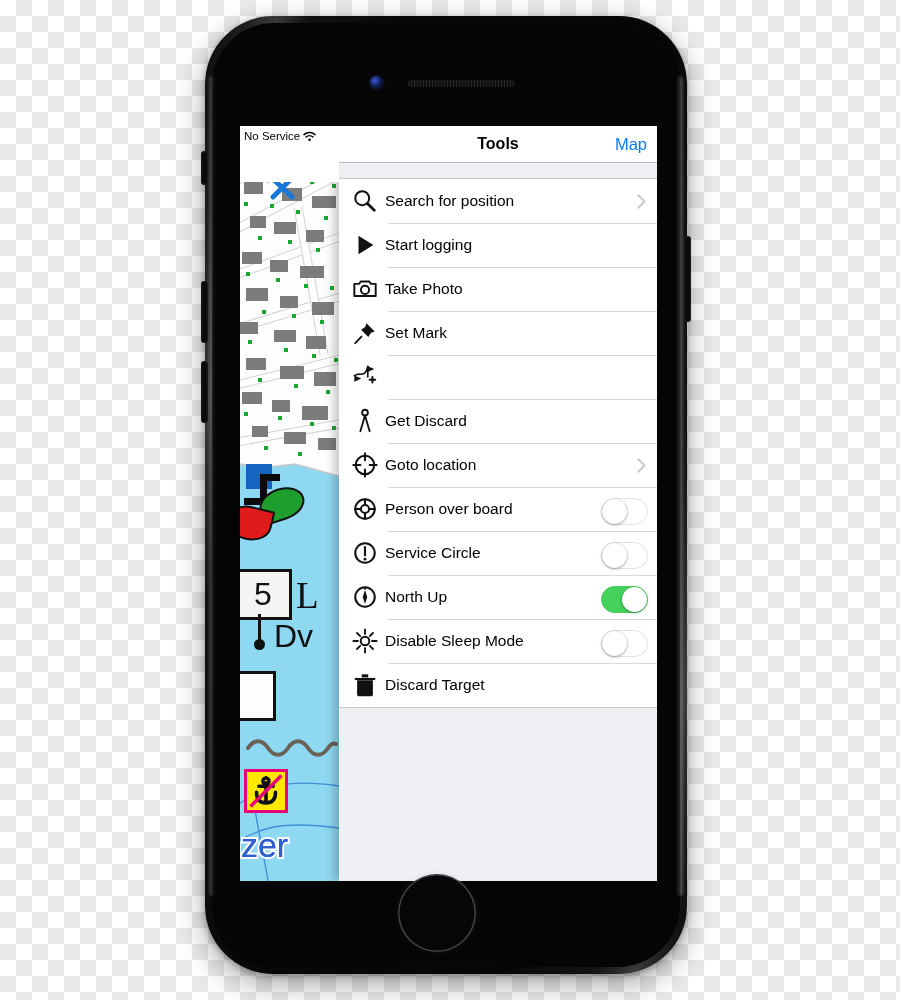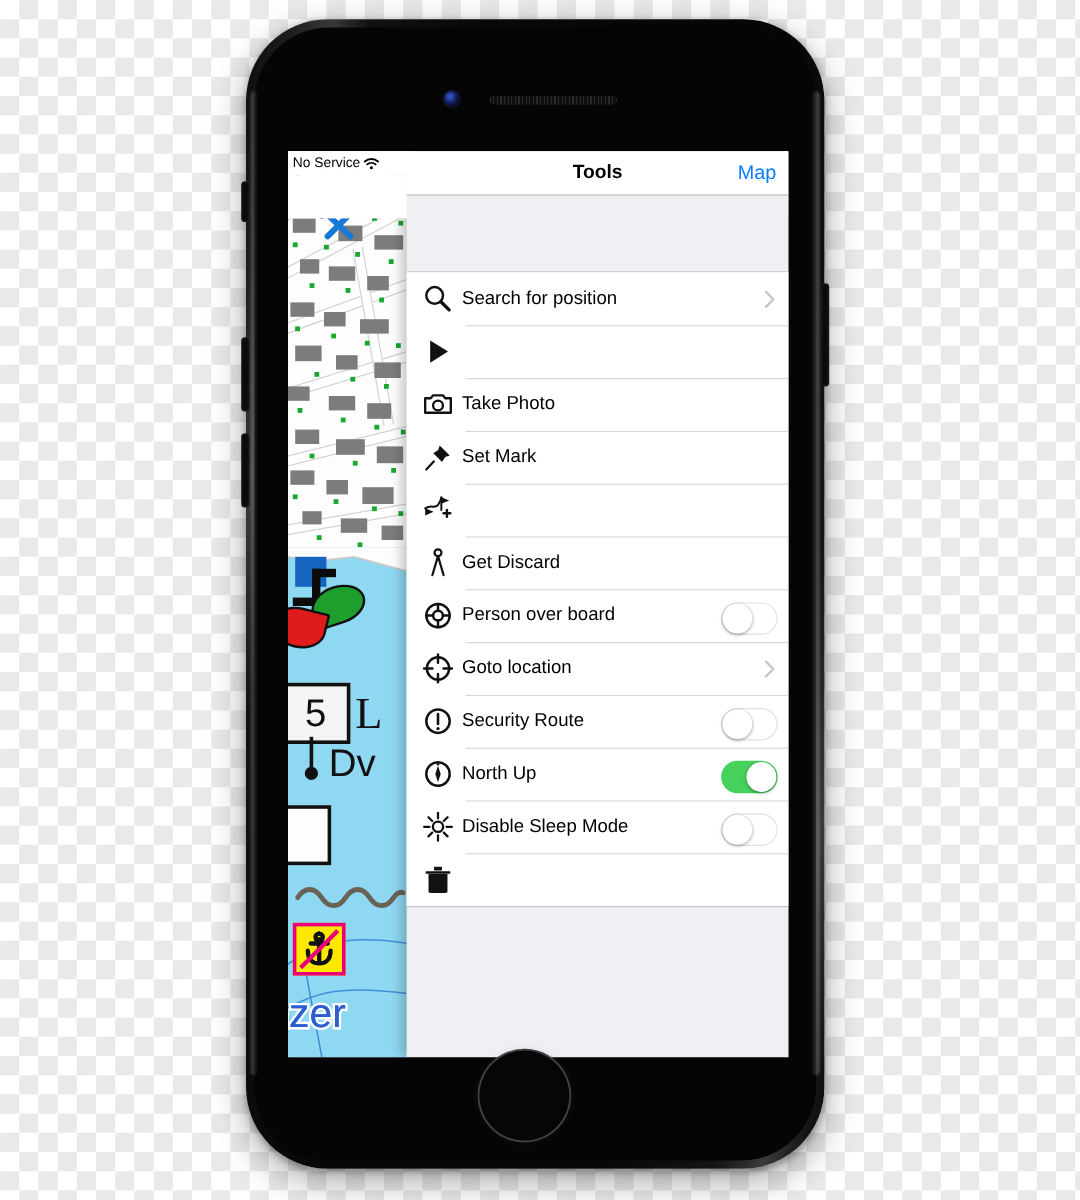--- a/index.html
+++ b/index.html
@@ -140,21 +140,21 @@
   #navbar{
     height:36px;background:#ffffff;position:relative;
     display:flex;align-items:center;justify-content:center;
     border-bottom:.5px solid #b9b9bd;
   }
   #nav-title{font-size:16px;font-weight:bold;color:#000;}
   #nav-right{position:absolute;right:10px;top:0;height:36px;display:flex;align-items:center;
     font-size:16.5px;color:#0a7cff;}
   #gap{height:15px;background:#efeff4;}
 
-  #list{background:#ffffff;border-top:.5px solid #c8c7cc;margin-top:48px;}
+  #list{background:#ffffff;border-top:.5px solid #c8c7cc;}
   .row{
     height:44px;display:flex;align-items:center;
     position:relative;background:#ffffff;
     padding-left:6px;
   }
   .row + .row::before{
     content:"";position:absolute;left:49px;right:0;top:0;height:.5px;background:#d9d9dd;
   }
   .row-icon{width:40px;height:44px;display:flex;align-items:center;justify-content:center;flex:0 0 40px;}
   .row-label{font-size:15.5px;color:#000;flex:1;}
@@ -358,20 +358,21 @@
                 <path d="M1.3,1.3 L7.5,7.5 L1.3,13.7" fill="none" stroke="#c7c7cc" stroke-width="2" stroke-linecap="round" stroke-linejoin="round"></path>
               </svg>
             </div>
           </div>
           <div class="row">
             <div class="row-icon">
               <svg viewBox="0 0 28 28" width="26" height="26">
                 <path d="M7,4 L23,14 L7,24 Z" fill="#111" stroke="none" stroke-width="1" stroke-linecap="round" stroke-linejoin="round"></path>
               </svg>
             </div>
+            <div class="row-label">Start logging</div>
           </div>
           <div class="row">
             <div class="row-icon">
               <svg viewBox="0 0 28 28" width="26" height="26">
                 <path d="M2.5,8.5 h5 l2-2.6 h9 l2,2.6 h5 v13 h-23 Z" fill="none" stroke="#111" stroke-width="2.1" stroke-linecap="round" stroke-linejoin="round"></path>
                 <circle cx="14" cy="15" r="4.4" fill="none" stroke="#111" stroke-width="2.1"></circle>
               </svg>
             </div>
             <div class="row-label">Take Photo</div>
           </div>
@@ -402,59 +403,59 @@
                 <circle cx="14" cy="5" r="3.1" fill="none" stroke="#111" stroke-width="2"></circle>
                 <path d="M14,8 L9,25" fill="none" stroke="#111" stroke-width="2" stroke-linecap="round" stroke-linejoin="round"></path>
                 <path d="M14,8 L19,25" fill="none" stroke="#111" stroke-width="2" stroke-linecap="round" stroke-linejoin="round"></path>
               </svg>
             </div>
             <div class="row-label">Get Discard</div>
           </div>
           <div class="row">
             <div class="row-icon">
               <svg viewBox="0 0 28 28" width="26" height="26">
+                <circle cx="14" cy="14" r="10" fill="none" stroke="#111" stroke-width="2.2"></circle>
+                <line x1="14" y1="1.5" x2="14" y2="9" stroke="#111" stroke-width="2.2" stroke-linecap="round"></line>
+                <line x1="14" y1="19" x2="14" y2="26.5" stroke="#111" stroke-width="2.2" stroke-linecap="round"></line>
+                <line x1="1.5" y1="14" x2="9" y2="14" stroke="#111" stroke-width="2.2" stroke-linecap="round"></line>
+                <line x1="19" y1="14" x2="26.5" y2="14" stroke="#111" stroke-width="2.2" stroke-linecap="round"></line>
+              </svg>
+            </div>
+            <div class="row-label">Goto location</div>
+            <div class="chev">
+              <svg width="9" height="15" viewBox="0 0 9 15">
+                <path d="M1.3,1.3 L7.5,7.5 L1.3,13.7" fill="none" stroke="#c7c7cc" stroke-width="2" stroke-linecap="round" stroke-linejoin="round"></path>
+              </svg>
+            </div>
+          </div>
+          <div class="row">
+            <div class="row-icon">
+              <svg viewBox="0 0 28 28" width="26" height="26">
                 <circle cx="14" cy="14" r="10.5" fill="none" stroke="#111" stroke-width="2.2"></circle>
                 <circle cx="14" cy="14" r="4.4" fill="none" stroke="#111" stroke-width="2.2"></circle>
                 <line x1="14" y1="3.5" x2="14" y2="9.6" stroke="#111" stroke-width="2.2" stroke-linecap="round"></line>
                 <line x1="14" y1="18.4" x2="14" y2="24.5" stroke="#111" stroke-width="2.2" stroke-linecap="round"></line>
                 <line x1="3.5" y1="14" x2="9.6" y2="14" stroke="#111" stroke-width="2.2" stroke-linecap="round"></line>
                 <line x1="18.4" y1="14" x2="24.5" y2="14" stroke="#111" stroke-width="2.2" stroke-linecap="round"></line>
               </svg>
             </div>
             <div class="row-label">Person over board</div>
             <div class="toggle">
               <div class="knob"></div>
             </div>
           </div>
           <div class="row">
             <div class="row-icon">
               <svg viewBox="0 0 28 28" width="26" height="26">
-                <circle cx="14" cy="14" r="10" fill="none" stroke="#111" stroke-width="2.2"></circle>
-                <line x1="14" y1="1.5" x2="14" y2="9" stroke="#111" stroke-width="2.2" stroke-linecap="round"></line>
-                <line x1="14" y1="19" x2="14" y2="26.5" stroke="#111" stroke-width="2.2" stroke-linecap="round"></line>
-                <line x1="1.5" y1="14" x2="9" y2="14" stroke="#111" stroke-width="2.2" stroke-linecap="round"></line>
-                <line x1="19" y1="14" x2="26.5" y2="14" stroke="#111" stroke-width="2.2" stroke-linecap="round"></line>
-              </svg>
-            </div>
-            <div class="row-label">Goto location</div>
-            <div class="chev">
-              <svg width="9" height="15" viewBox="0 0 9 15">
-                <path d="M1.3,1.3 L7.5,7.5 L1.3,13.7" fill="none" stroke="#c7c7cc" stroke-width="2" stroke-linecap="round" stroke-linejoin="round"></path>
-              </svg>
-            </div>
-          </div>
-          <div class="row">
-            <div class="row-icon">
-              <svg viewBox="0 0 28 28" width="26" height="26">
                 <circle cx="14" cy="14" r="10.5" fill="none" stroke="#111" stroke-width="2.2"></circle>
                 <line x1="14" y1="7.5" x2="14" y2="16.5" stroke="#111" stroke-width="2.3" stroke-linecap="round"></line>
                 <circle cx="14" cy="20.6" r="1.5" fill="#111" stroke="none" stroke-width="2"></circle>
               </svg>
             </div>
-            <div class="row-label">Security Route</div>
+            <div class="row-label">Service Circle</div>
             <div class="toggle">
               <div class="knob"></div>
             </div>
           </div>
           <div class="row">
             <div class="row-icon">
               <svg viewBox="0 0 28 28" width="26" height="26">
                 <circle cx="14" cy="14" r="10.5" fill="none" stroke="#111" stroke-width="2.2"></circle>
                 <path d="M14,6.5 L16.4,14 L14,21.5 L11.6,14 Z" fill="#111" stroke="none" stroke-width="1" stroke-linecap="round" stroke-linejoin="round"></path>
                 <circle cx="14" cy="5.2" r="1.1" fill="#111" stroke="none" stroke-width="2"></circle>
@@ -485,20 +486,21 @@
             </div>
           </div>
           <div class="row">
             <div class="row-icon">
               <svg viewBox="0 0 28 28" width="26" height="26">
                 <path d="M5.5,9 h17 v15.5 a1.6,1.6 0 0 1 -1.6,1.6 h-13.8 a1.6,1.6 0 0 1 -1.6,-1.6 Z" fill="#111" stroke="none" stroke-width="1" stroke-linecap="round" stroke-linejoin="round"></path>
                 <path d="M3,6.4 h22 v2.3 h-22 Z" fill="#111" stroke="none" stroke-width="1" stroke-linecap="round" stroke-linejoin="round"></path>
                 <path d="M10.5,2.5 h7 v3.3 h-7 Z" fill="#111" stroke="none" stroke-width="1" stroke-linecap="round" stroke-linejoin="round"></path>
               </svg>
             </div>
+            <div class="row-label">Discard Target</div>
           </div>
         </div>
       <div id="list-bottom"></div>
     </div>
 
     <div style="position:absolute;left:0;top:0;width:99px;height:20px;background:#fff;display:flex;align-items:center;padding-left:4px;">
       <span style="font-size:11.5px;color:#000;">No Service</span>
       <svg style="width:13px;height:11px;margin-left:3px;" viewBox="0 0 13 11">
         <path d="M1,3.6 C4,0.8 9,0.8 12,3.6" fill="none" stroke="#000" stroke-width="1.5" stroke-linecap="round"></path>
         <path d="M3,6 C5,4.2 8,4.2 10,6" fill="none" stroke="#000" stroke-width="1.5" stroke-linecap="round"></path>

